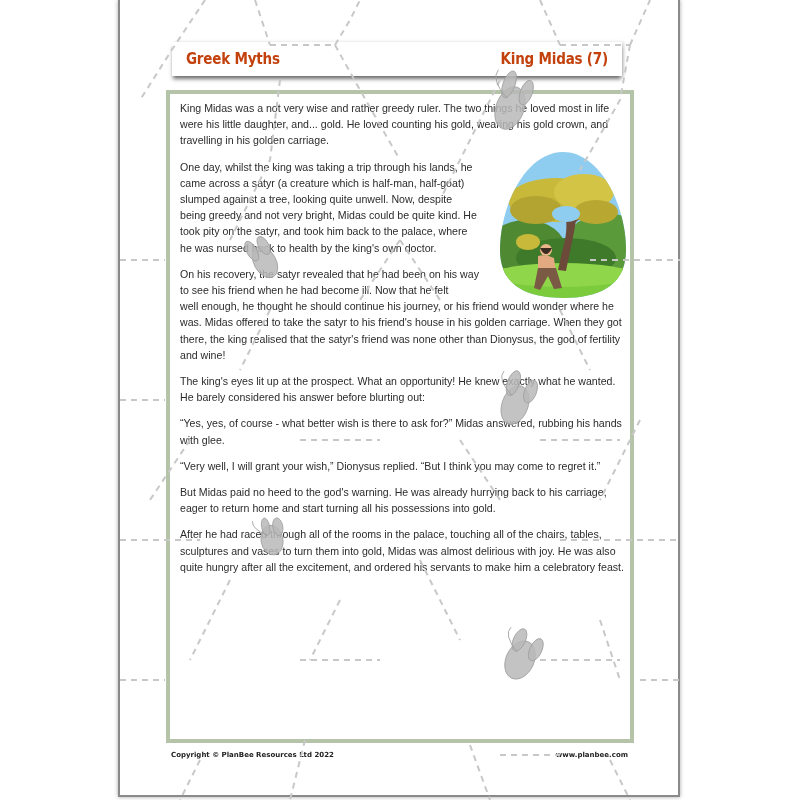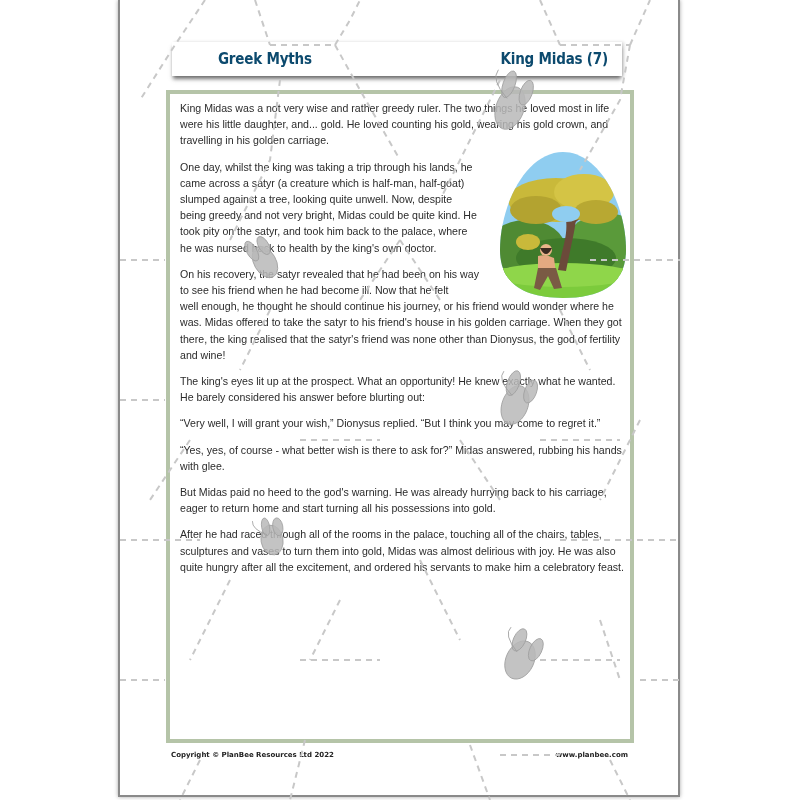--- a/index.html
+++ b/index.html
@@ -35,23 +35,22 @@
     box-shadow: 0 4px 4px -1px rgba(0,0,0,0.55), 2px 0 3px rgba(0,0,0,0.15);
     display: flex; align-items: center; justify-content: space-between;
     padding: 0 14px;
     box-sizing: border-box;
     z-index: 2;
   }
   .header-bar span {
     font-family: "DejaVu Sans Condensed", "DejaVu Sans", sans-serif;
     font-weight: bold;
     font-size: 15px;
-    color: #0c4a6e;
+    color: #c2410c;
     letter-spacing: -0.2px;
-    margin-left: 32px;
   }
   .content-box {
     position: absolute;
     left: 166px; top: 90px;
     width: 468px; height: 653px;
     border: 4px solid #b5c4a8;
     box-sizing: border-box;
     background: #ffffff;
     z-index: 1;
   }
@@ -95,22 +94,22 @@
 
 <div class="content-box">
   <div class="text">
     <p>King Midas was a not very wise and rather greedy ruler. The two things he loved most in life were his little daughter, and... gold. He loved counting his gold, wearing his gold crown, and travelling in his golden carriage.</p>
     <p class="narrow" style="width:300px;">One day, whilst the king was taking a trip through his lands, he came across a satyr (a creature which is half-man, half-goat) slumped against a tree, looking quite unwell. Now, despite being greedy and not very bright, Midas could be quite kind. He took pity on the satyr, and took him back to the palace, where he was nursed back to health by the king's own doctor.</p>
     <p style="margin-bottom:10px;">
       <span style="display:block;width:300px;">On his recovery, the satyr revealed that he had been on his way to see his friend when he had become ill. Now that he felt</span>
       <span style="display:block;">well enough, he thought he should continue his journey, or his friend would wonder where he was. Midas offered to take the satyr to his friend's house in his golden carriage. When they got there, the king realised that the satyr's friend was none other than Dionysus, the god of fertility and wine!</span>
     </p>
     <p>The king's eyes lit up at the prospect. What an opportunity! He knew exactly what he wanted. He barely considered his answer before blurting out:</p>
+    <p>“Yes, yes, of course - what better wish is there to ask for?” Midas answered, rubbing his hands with glee.</p>
     <p>“Very well, I will grant your wish,” Dionysus replied. “But I think you may come to regret it.”</p>
-    <p>“Yes, yes, of course - what better wish is there to ask for?” Midas answered, rubbing his hands with glee.</p>
     <p>But Midas paid no heed to the god's warning. He was already hurrying back to his carriage, eager to return home and start turning all his possessions into gold.</p>
     <p>After he had raced through all of the rooms in the palace, touching all of the chairs, tables, sculptures and vases to turn them into gold, Midas was almost delirious with joy. He was also quite hungry after all the excitement, and ordered his servants to make him a celebratory feast.</p>
   </div>
 
   <div class="illustration">
     <svg width="134" height="150" viewBox="0 0 134 150">
       <defs>
         <clipPath id="egg">
           <path d="M67 2 C 30 2, 4 55, 4 100 C 4 135, 30 148, 67 148 C 104 148, 130 135, 130 100 C 130 55, 104 2, 67 2 Z"></path>
         </clipPath>

